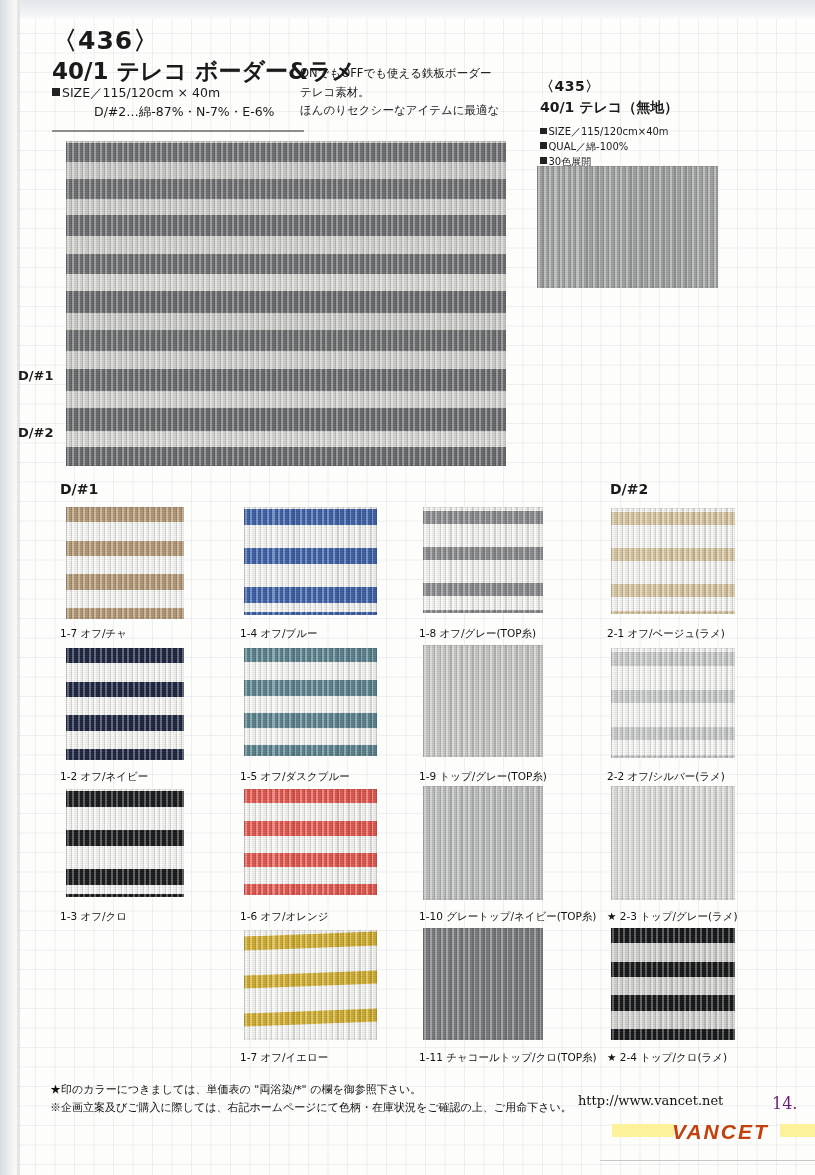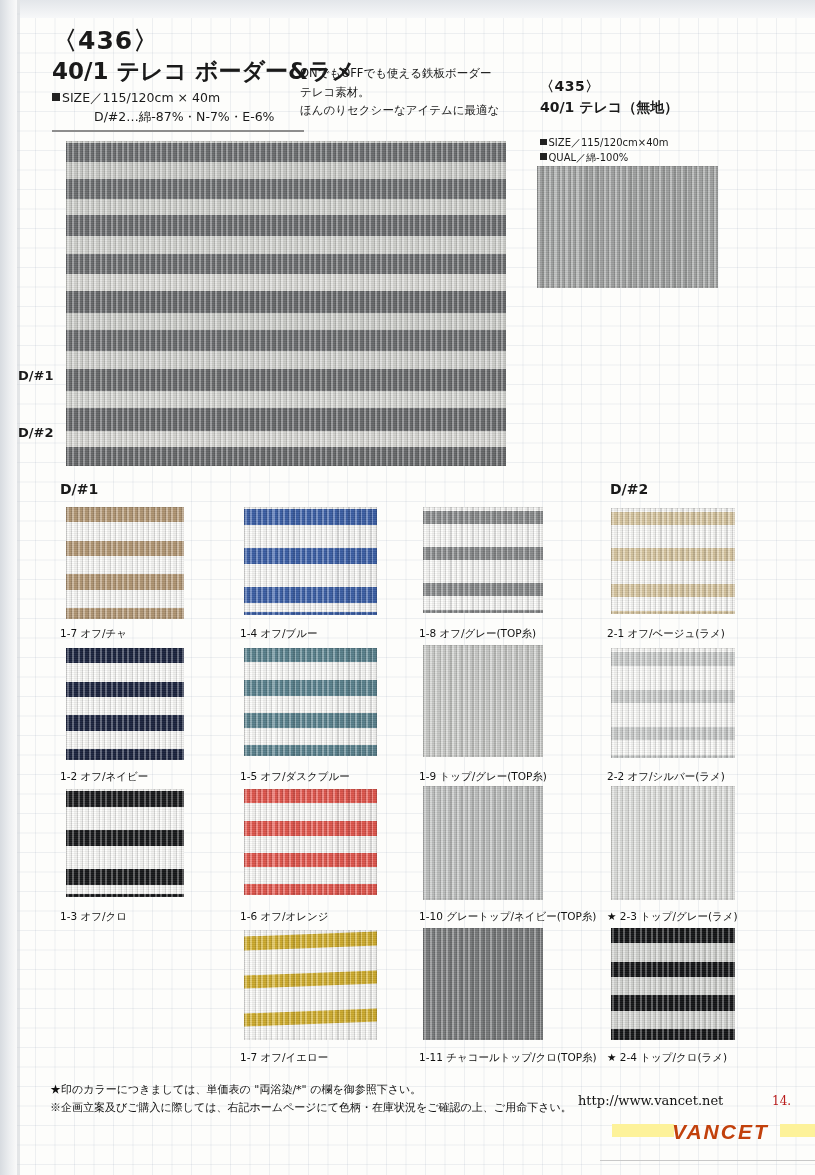--- a/index.html
+++ b/index.html
@@ -38,38 +38,38 @@
   
   .hdr{position:absolute;left:52px;top:28px;width:740px;}
   .code436{
     font-size:25px;font-weight:bold;letter-spacing:1px;line-height:1;
     font-family:"DejaVu Sans","Liberation Sans",sans-serif;
   }
   .title436{
     font-size:23px;font-weight:bold;margin-top:5px;line-height:1.15;
     font-family:"DejaVu Sans","Liberation Sans",sans-serif;
   }
-  .spec{font-size:12.5px;line-height:1.5;margin-top:5px;
+  .spec{font-size:12.5px;line-height:1.5;
     font-family:"DejaVu Sans","Liberation Sans",sans-serif;}
   .spec .ind{padding-left:42px;display:block;}
   .sq{display:inline-block;width:8px;height:8px;background:#222;margin-right:2px;vertical-align:1px;}
   .rule{
     position:absolute;left:52px;top:130px;width:252px;height:2px;background:#8d8d8d;
   }
   .desc{
     position:absolute;left:300px;top:64px;width:215px;
     font-size:11.5px;line-height:1.62;
     font-family:"DejaVu Sans","Liberation Sans",sans-serif;
   }
   .blk435{position:absolute;left:540px;top:78px;width:230px;}
   .code435{font-size:14px;font-weight:bold;letter-spacing:.5px;
     font-family:"DejaVu Sans","Liberation Sans",sans-serif;}
   .title435{font-size:14px;font-weight:bold;margin-top:3px;
     font-family:"DejaVu Sans","Liberation Sans",sans-serif;}
-  .spec435{font-size:10px;line-height:1.48;margin-top:19px;
+  .spec435{font-size:10px;line-height:1.48;margin-top:8px;
     font-family:"DejaVu Sans","Liberation Sans",sans-serif;}
   .spec435 .sq{width:6.5px;height:6.5px;}
 
   
   .sw{position:absolute;overflow:hidden;}
   .ribs{
     position:absolute;inset:0;
     background-image:repeating-linear-gradient(to right,
       rgba(0,0,0,.16) 0px, rgba(0,0,0,.16) 1px,
       rgba(255,255,255,.30) 1px, rgba(255,255,255,.30) 3px,
@@ -106,22 +106,22 @@
   
   .foot{
     position:absolute;left:50px;font-size:11px;white-space:nowrap;
     font-family:"DejaVu Serif","Liberation Serif",serif;color:#111;
   }
   .url{
     position:absolute;left:578px;top:1093px;font-size:13px;
     font-family:"DejaVu Serif","Liberation Serif",serif;color:#111;
   }
   .pageno{
-    position:absolute;left:772px;top:1094px;font-size:12px;
-    font-family:"DejaVu Serif","Liberation Serif",serif;color:#b91c1c;
+    position:absolute;left:772px;top:1094px;font-size:16px;
+    font-family:"DejaVu Serif","Liberation Serif",serif;color:#701a75;
   }
   
   .logowrap{position:absolute;left:612px;top:1122px;width:203px;height:26px;}
   .ybar{position:absolute;top:2px;height:13px;background:#fdf29a;}
   .ybar.l{left:0;width:62px;}
   .ybar.r{left:168px;width:35px;}
   .vancet{
     position:absolute;left:60px;top:-2px;font-size:21px;letter-spacing:2px;
     color:#c2410c;font-weight:bold;
     font-family:"Liberation Sans","DejaVu Sans",sans-serif;

